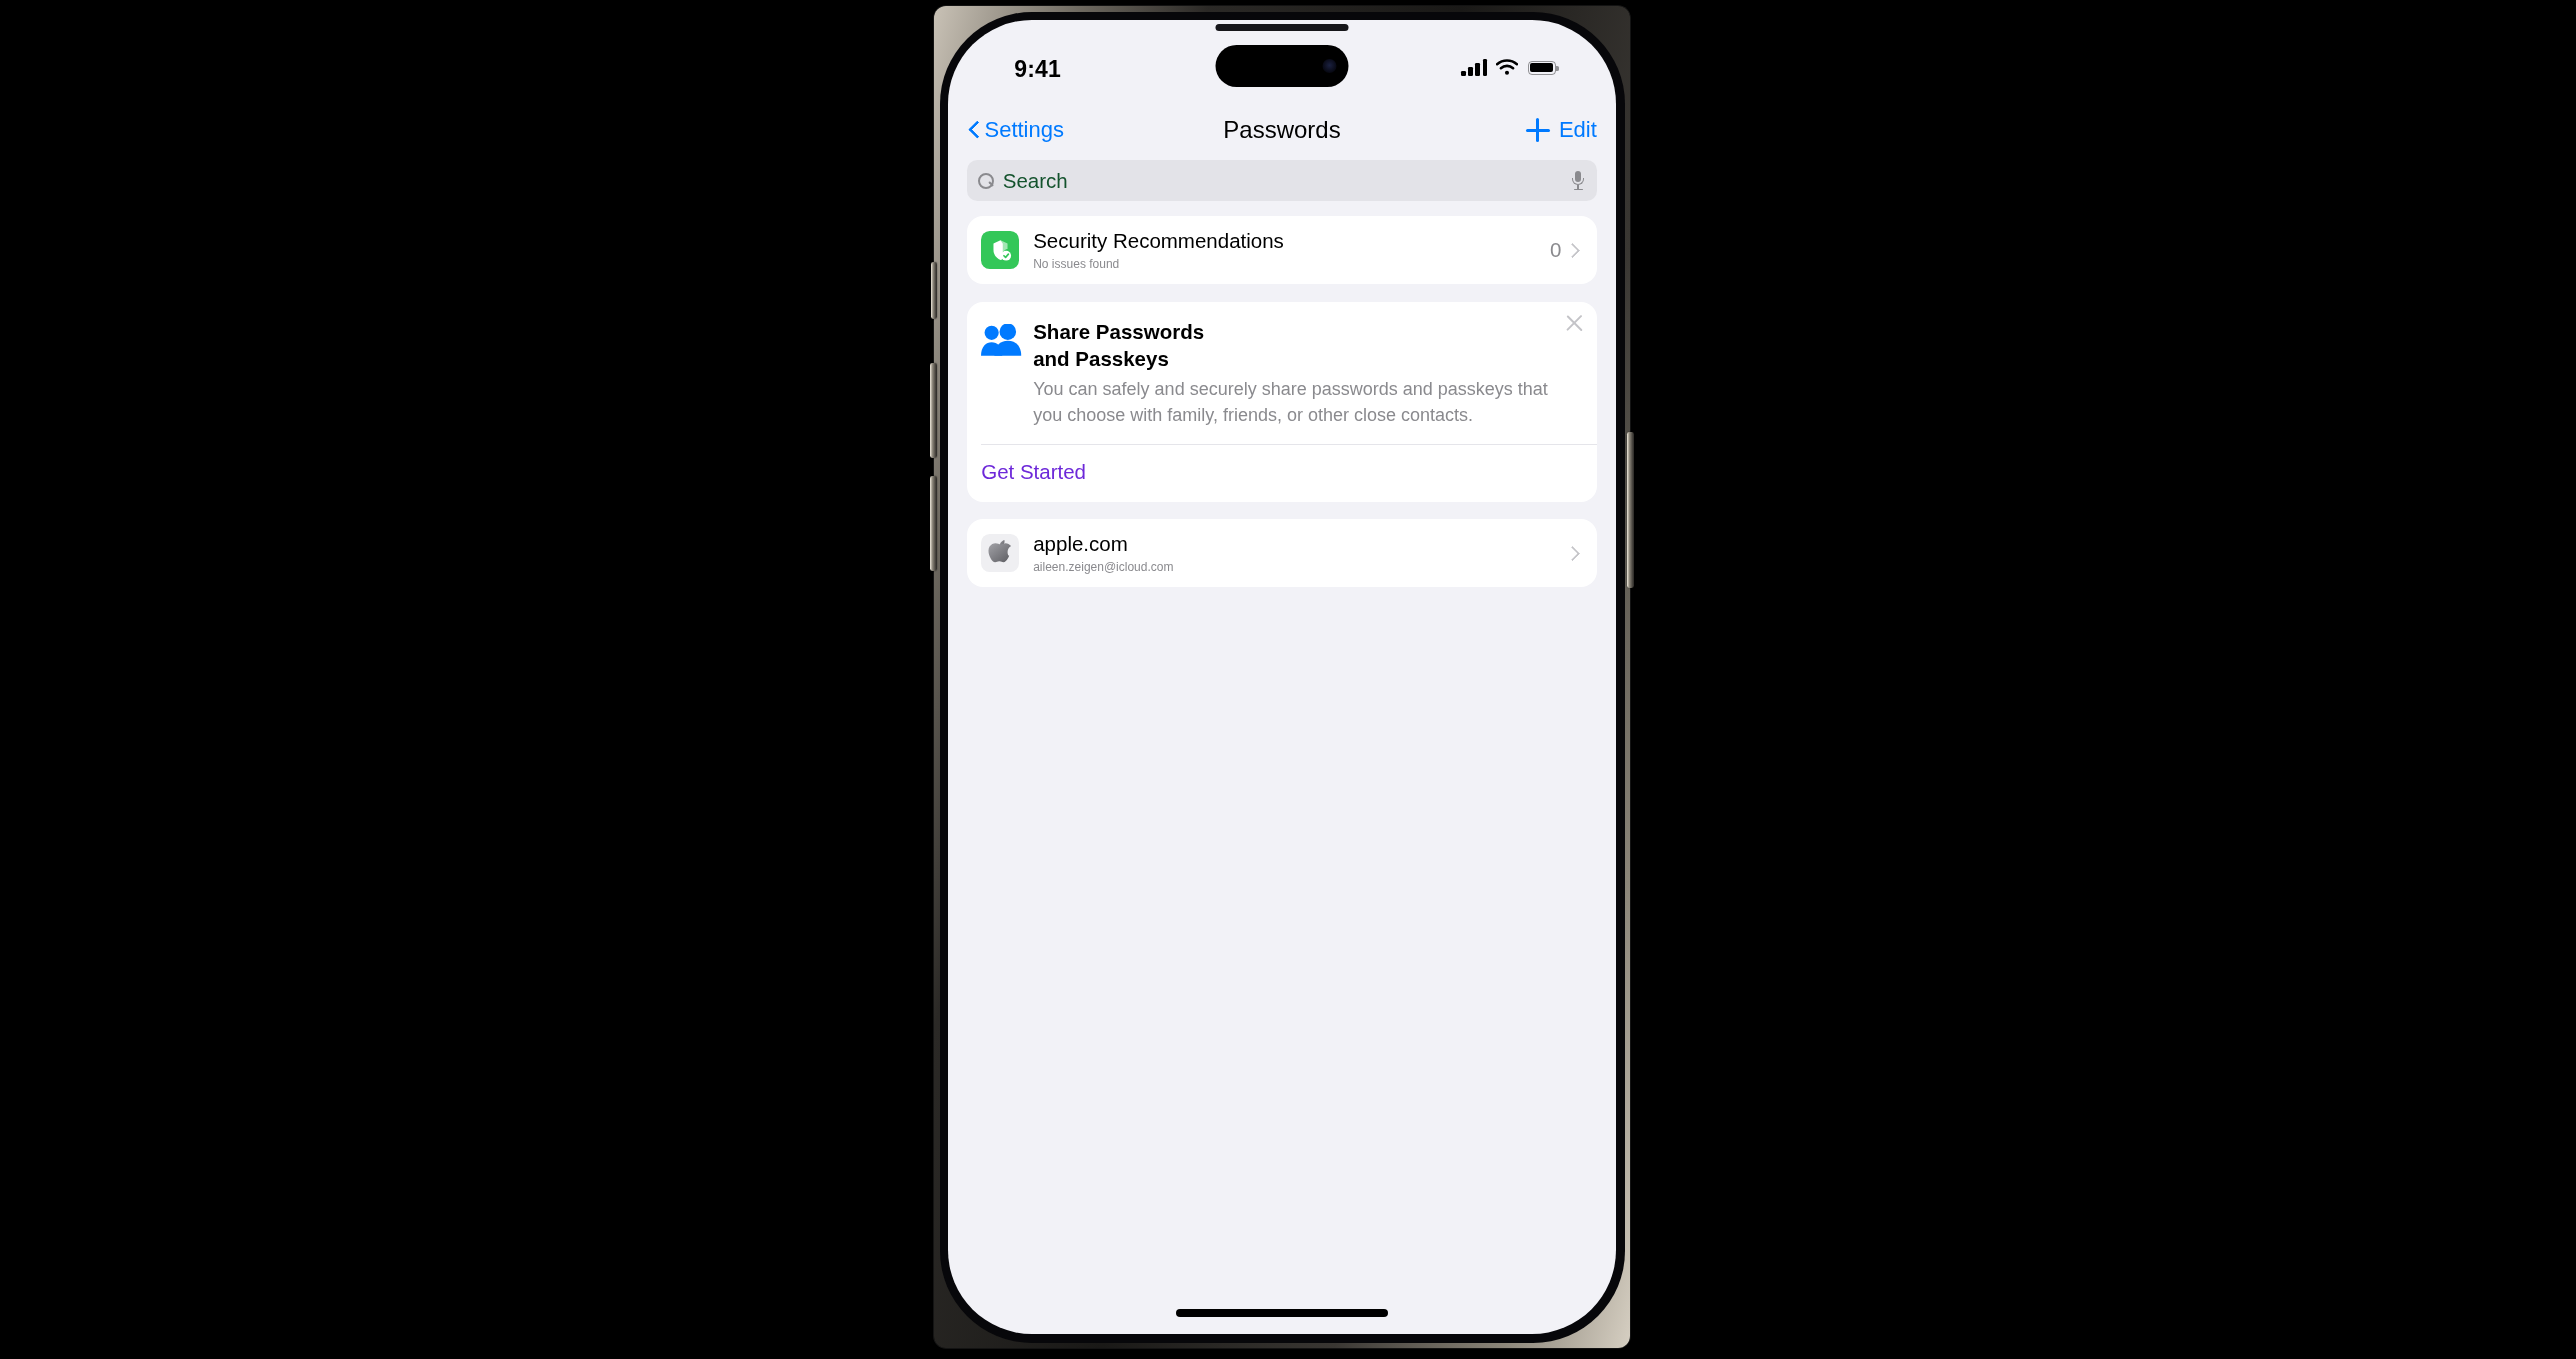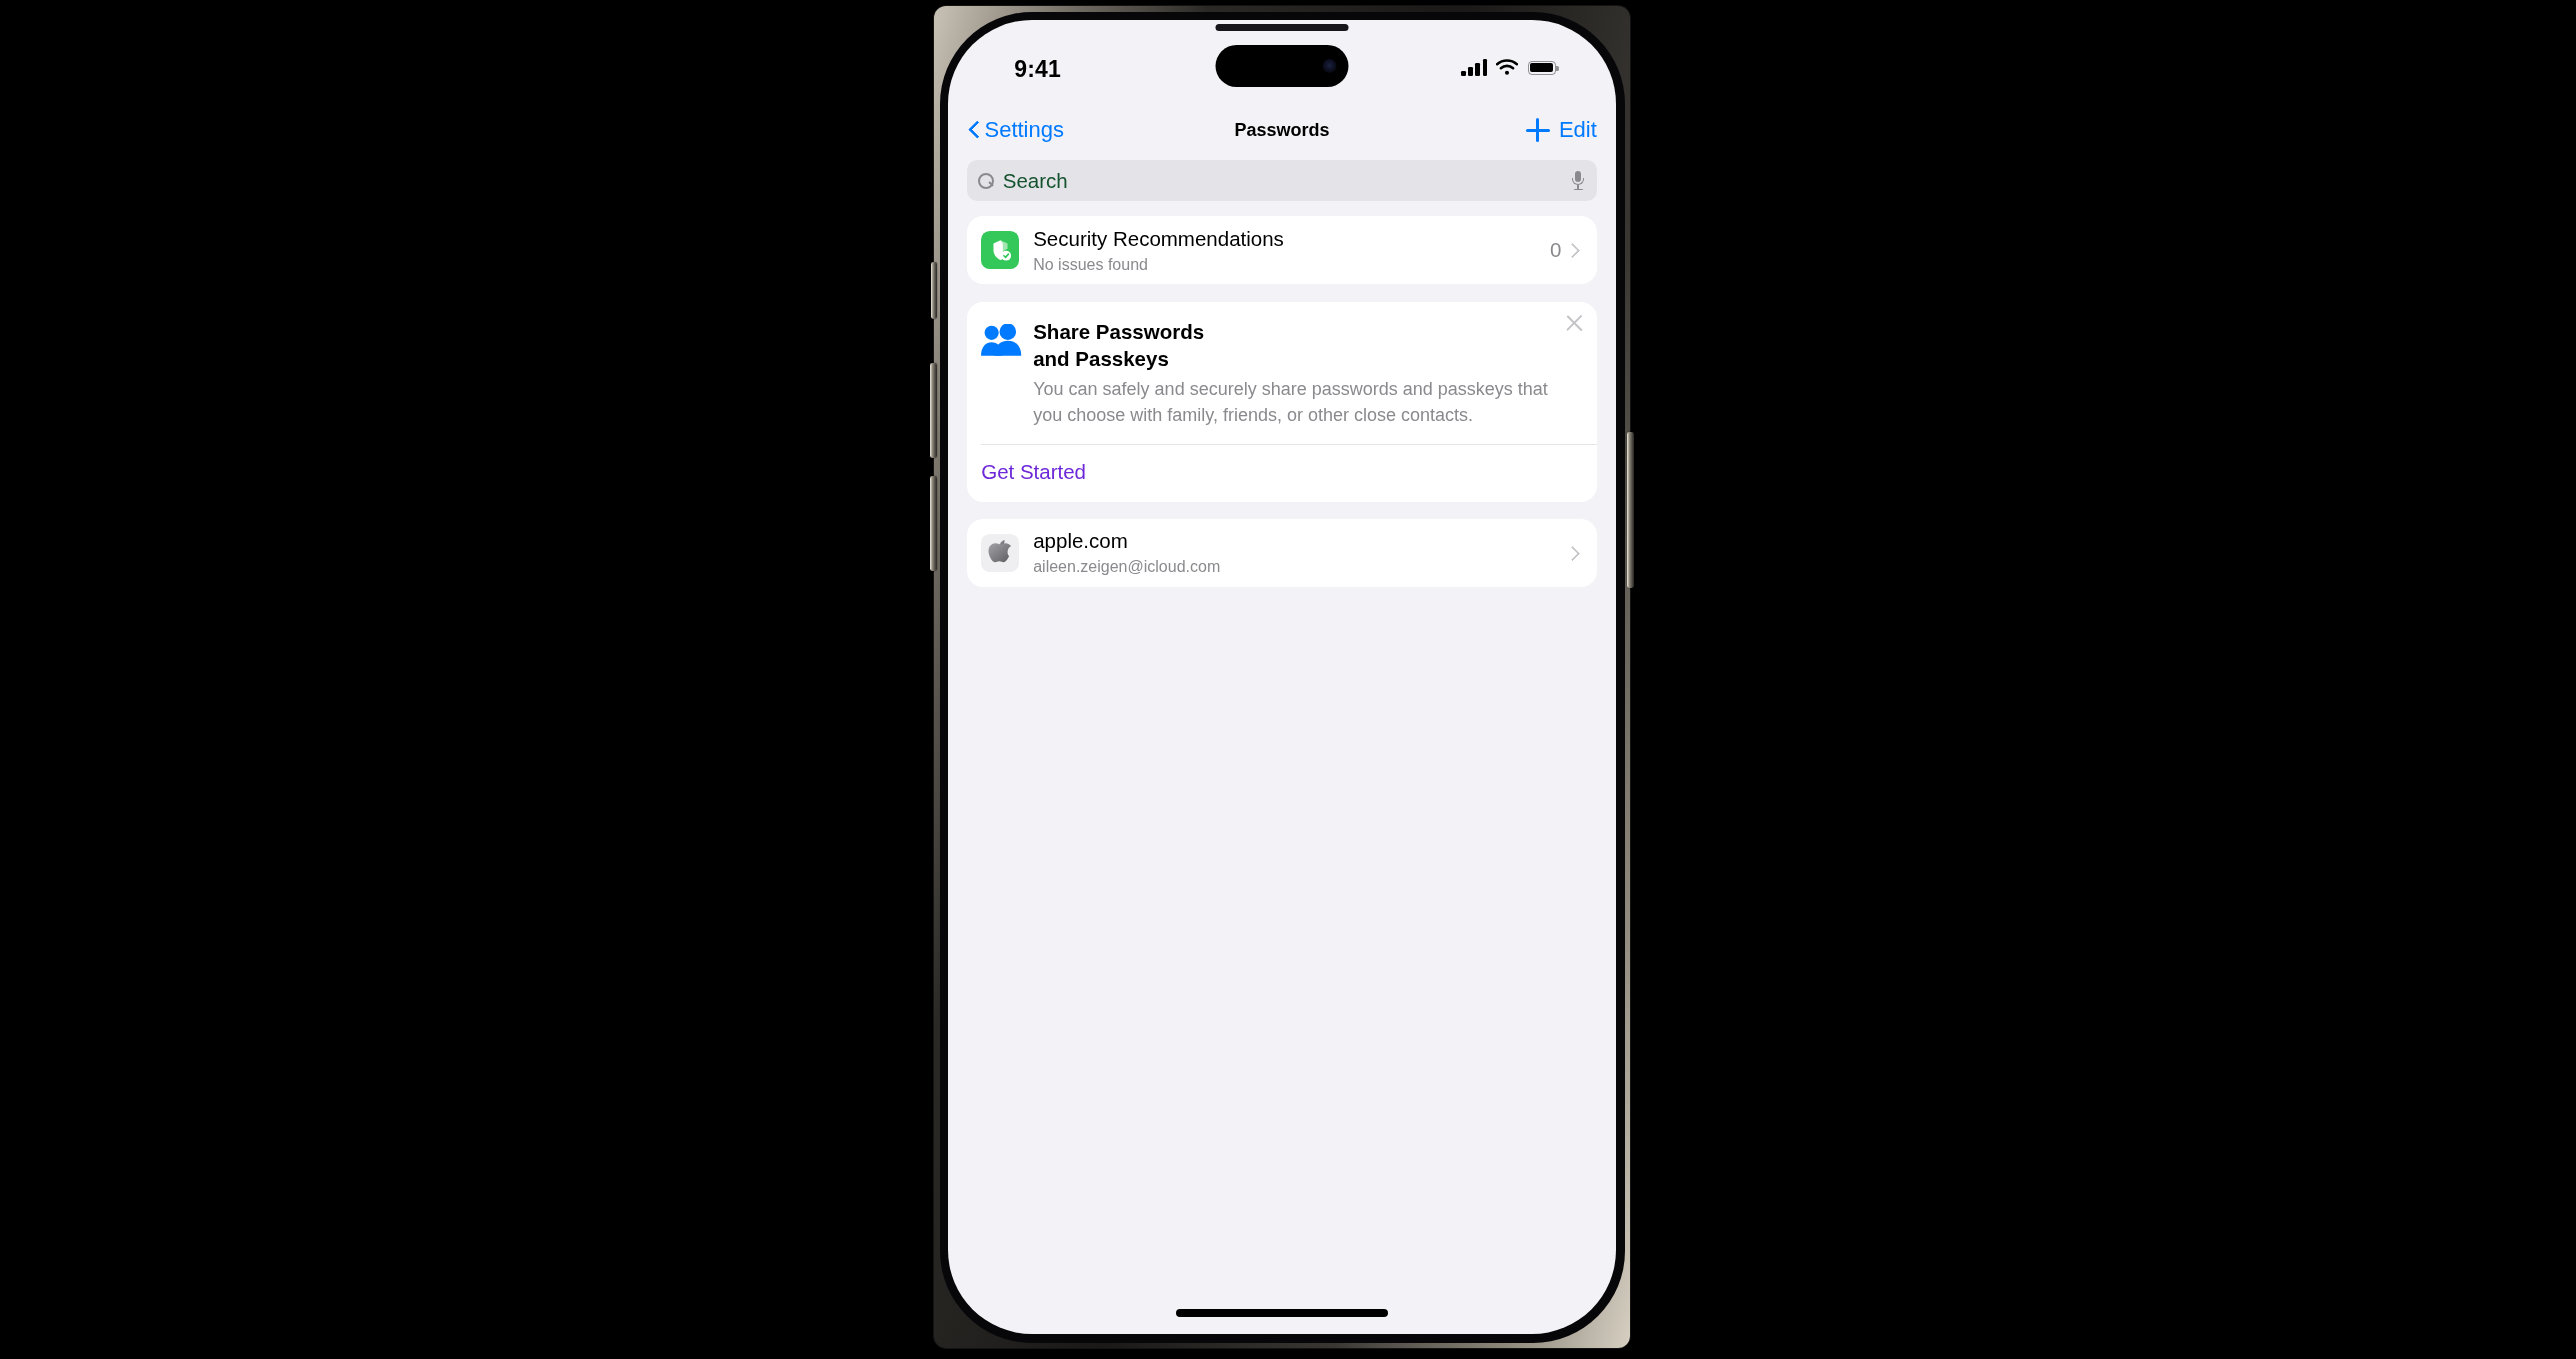--- a/index.html
+++ b/index.html
@@ -96,21 +96,21 @@
     color:#007AFF; font-size:22px; cursor:pointer;
   }
   .chev-left { width:10.3px; height:17.4px; position:relative; }
   .chev-left::before{
     content:""; position:absolute; left:2.4px; top:0.8px;
     width:9.5px; height:9.5px; border-left:3.2px solid #007AFF; border-bottom:3.2px solid #007AFF;
     transform:rotate(45deg); border-radius:0.8px;
   }
   .nav-title {
     position:absolute; left:50%; transform:translateX(-50%);
-    font-size:18px; font-weight:bold; color:#000;
+    font-size:24px; font-weight:normal; color:#000;
   }
   .nav-right { position:absolute; right:19px; display:flex; align-items:center; gap:9px; }
   .plus-btn { width:24px; height:24px; position:relative; cursor:pointer; }
   .plus-btn::before,.plus-btn::after{
     content:""; position:absolute; background:#007AFF; border-radius:1.6px;
   }
   .plus-btn::before{ left:0; top:10.3px; width:24px; height:2.8px; }
   .plus-btn::after{ top:0; left:10.3px; height:24px; width:2.8px; }
   .edit-btn { color:#007AFF; font-size:22px; cursor:pointer; }
 
@@ -140,21 +140,21 @@
   .card { margin:0 19px 17.4px 19px; background:#fff; border-radius:16px; overflow:hidden; }
 
   .row { display:flex; align-items:center; padding:0 14px; min-height:68px; position:relative; cursor:pointer; }
   .row + .row::before{
     content:""; position:absolute; left:65px; right:0; top:0; height:0.8px; background:#E5E5EA;
   }
   .row-icon { width:38px; height:38px; border-radius:8.7px; flex:none; margin-right:14px;
     display:flex; align-items:center; justify-content:center; }
   .row-text { flex:1; min-width:0; }
   .row-title { font-size:20.5px; color:#000; line-height:1.2; }
-  .row-sub { font-size:16px; color:#8A8A8E; margin-top:3.2px; line-height:1.2; }
+  .row-sub { font-size:12px; color:#8A8A8E; margin-top:3.2px; line-height:1.2; }
   .row-value { font-size:20.5px; color:#8A8A8E; margin-right:9.5px; }
   .chev-r { width:8.7px; height:14px; position:relative; flex:none; margin-right:3.2px; }
   .chev-r::before{
     content:""; position:absolute; right:2.4px; top:1.6px; width:8.7px; height:8.7px;
     border-right:2.5px solid #C4C4C8; border-top:2.5px solid #C4C4C8;
     transform:rotate(45deg); border-radius:0.8px;
   }
 
   .ic-green { background:#34C759; }
   .ic-gray  { background:#8E8E93; }

